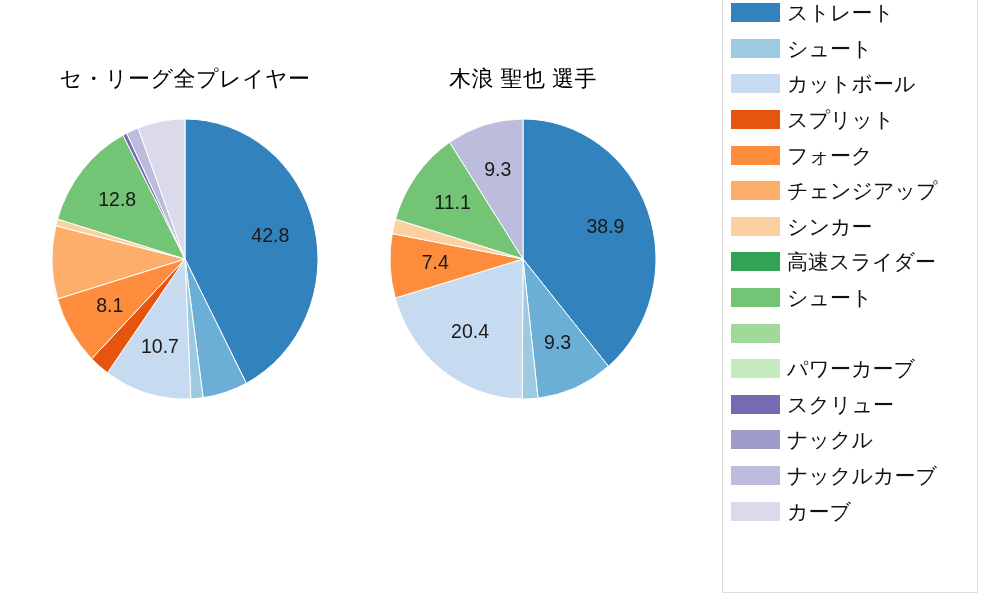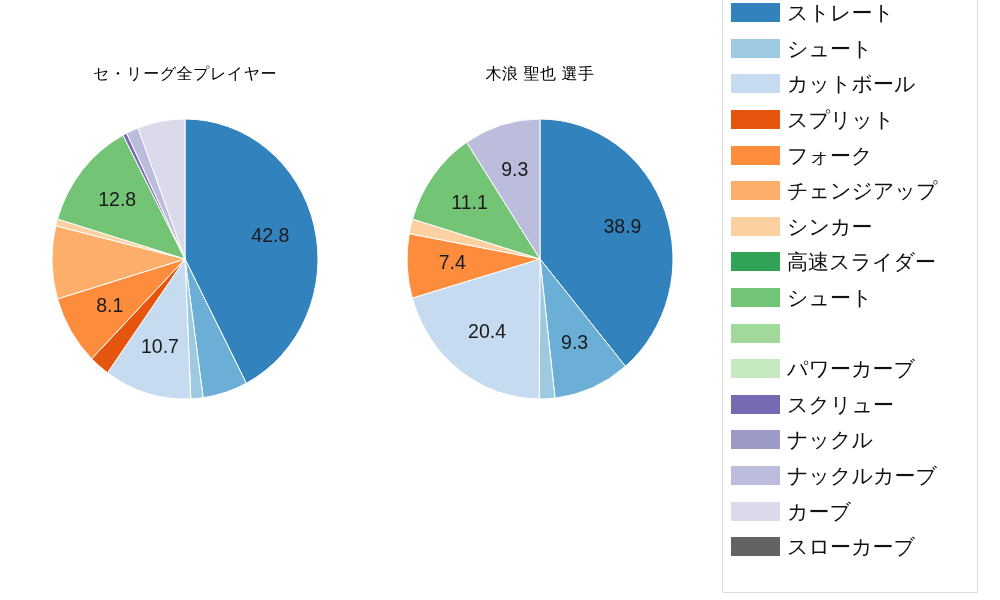--- a/index.html
+++ b/index.html
@@ -5,25 +5,25 @@
   html,body{margin:0;padding:0;}
   body{
     width:1000px;height:600px;background:#ffffff;
     font-family:"Liberation Sans","DejaVu Sans",sans-serif;
     overflow:hidden;position:relative;
   }
   #root{position:absolute;inset:0;}
 
   .pie-panel{position:absolute;top:0;height:600px;}
   #panel-left{left:0;width:370px;}
-  #panel-right{left:355px;width:370px;}
+  #panel-right{left:338px;width:370px;}
 
   .pie-title{
     position:absolute;left:0;right:0;top:64px;
-    text-align:center;font-size:16px;color:#000;
+    text-align:center;font-size:22px;color:#000;
     letter-spacing:.5px;white-space:nowrap;
   }
   .pie-svg{position:absolute;left:0;top:116px;width:370px;height:290px;}
 
   .slice-label{
     font-family:"Liberation Sans","DejaVu Sans",sans-serif;
     font-size:19.5px;fill:#1a1a1a;text-anchor:middle;dominant-baseline:middle;
   }
 
   
@@ -142,19 +142,15 @@
         <span class="legend-label">ナックル</span>
       </div>
       <div class="legend-item">
         <span class="legend-swatch" style="background: rgb(188, 189, 220);"></span>
         <span class="legend-label">ナックルカーブ</span>
       </div>
       <div class="legend-item">
         <span class="legend-swatch" style="background: rgb(218, 218, 235);"></span>
         <span class="legend-label">カーブ</span>
       </div>
-      <div class="legend-item">
-        <span class="legend-swatch" style="background: rgb(99, 99, 99);"></span>
-        <span class="legend-label">スローカーブ</span>
-      </div>
     </div>
 
 </div>
 
 </body></html>

